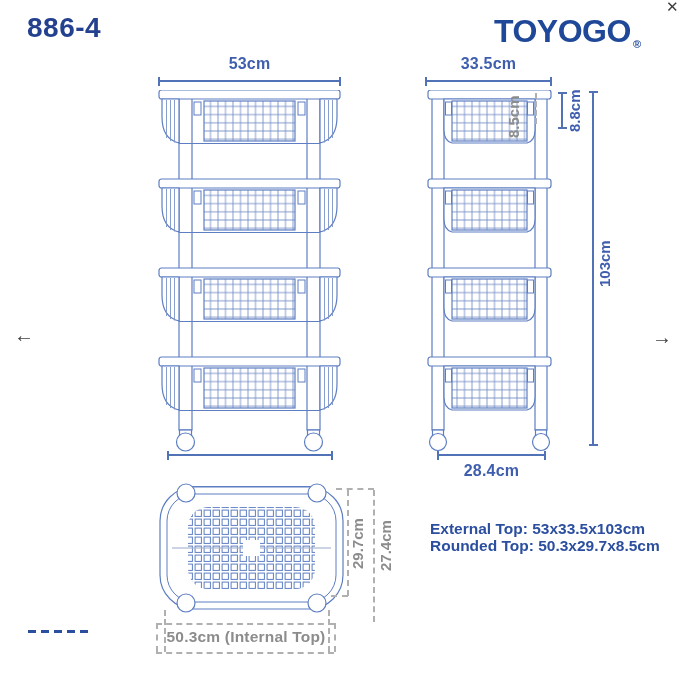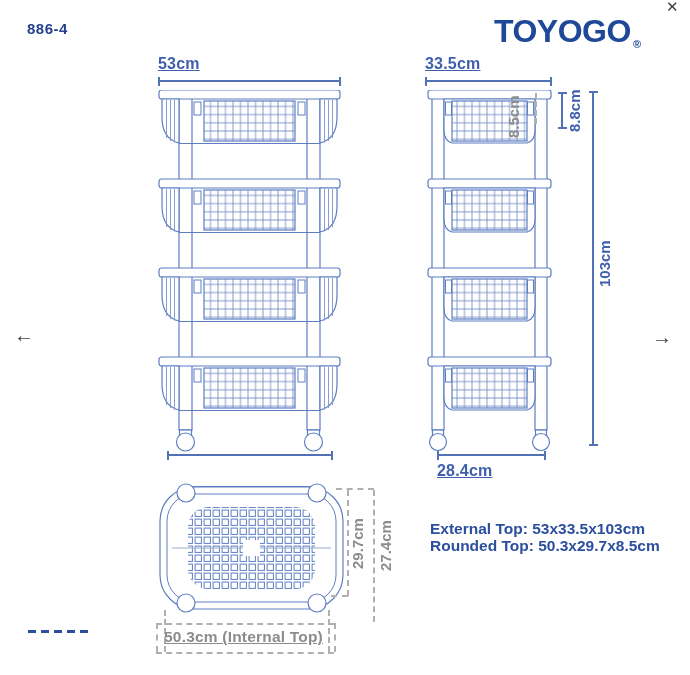--- a/index.html
+++ b/index.html
@@ -2,29 +2,29 @@
 <html><head>
 <meta charset="utf-8">
 <style>
   html,body{margin:0;padding:0;background:#fff;}
   .stage{
     position:relative;width:690px;height:675px;background:#ffffff;overflow:hidden;
     font-family:"Liberation Sans","DejaVu Sans",sans-serif;
   }
   .abs{position:absolute;}
   
-  .model{left:27px;top:20px;font-size:15px;font-weight:800;color:#24418f;letter-spacing:.5px;}
+  .model{left:27px;top:12px;font-size:28px;font-weight:800;color:#24418f;letter-spacing:.5px;}
   .logo{left:494px;top:13px;color:#1f4898;font-weight:800;font-size:32px;letter-spacing:-.5px;white-space:nowrap;}
   .logo .reg{font-size:11px;font-weight:700;vertical-align:-6px;margin-left:2px;}
   .close{left:664px;top:-4px;font-size:15px;color:#3d3d3d;background:none;border:none;cursor:pointer;padding:2px;}
   .navarrow{font-size:20px;color:#3d3d3d;cursor:pointer;line-height:1;background:none;border:none;padding:0;}
   .nav-left{left:14px;top:325px;}
   .nav-right{left:652px;top:327px;}
   
-  .dimlabel{color:#3f5fae;font-size:16px;font-weight:700;letter-spacing:.2px;text-decoration:underline;}
+  .dimlabel{color:#3f5fae;font-size:16px;font-weight:700;text-align:center;letter-spacing:.2px;}
   .vlabel{display:flex;align-items:center;justify-content:center;writing-mode:vertical-rl;transform:rotate(180deg);
           font-size:15px;font-weight:700;color:#3f5fae;white-space:nowrap;}
   .gray{color:#8c8c8c;}
   
   .hdim{height:0;border-top:2px solid #5272b8;}
   .hdim::before,.hdim::after{content:"";position:absolute;top:-5.5px;width:2px;height:9px;background:#5272b8;}
   .hdim::before{left:0;}.hdim::after{right:0;}
   .vdim{width:0;border-left:2px solid #5272b8;}
   .vdim::before,.vdim::after{content:"";position:absolute;left:-5.5px;width:9px;height:2px;background:#5272b8;}
   .vdim::before{top:0;}.vdim::after{bottom:0;}

